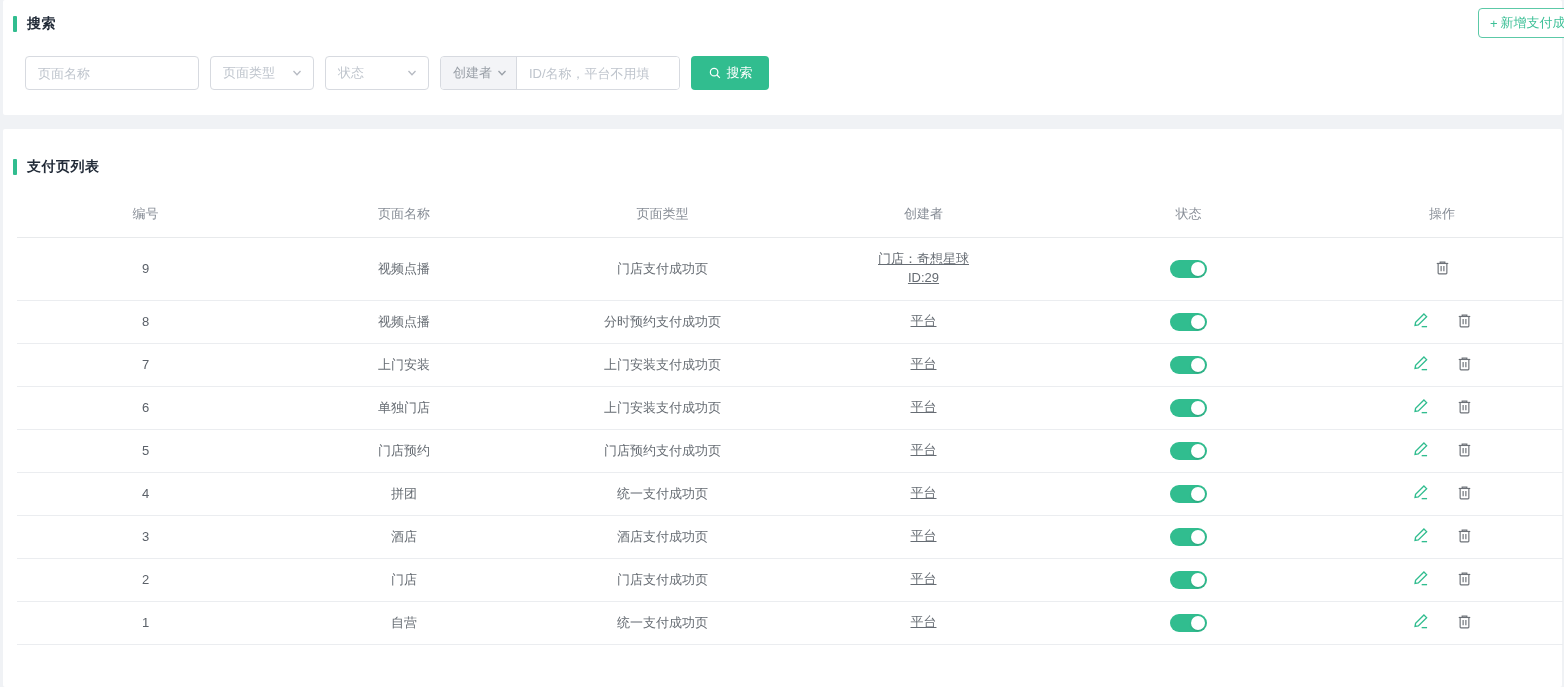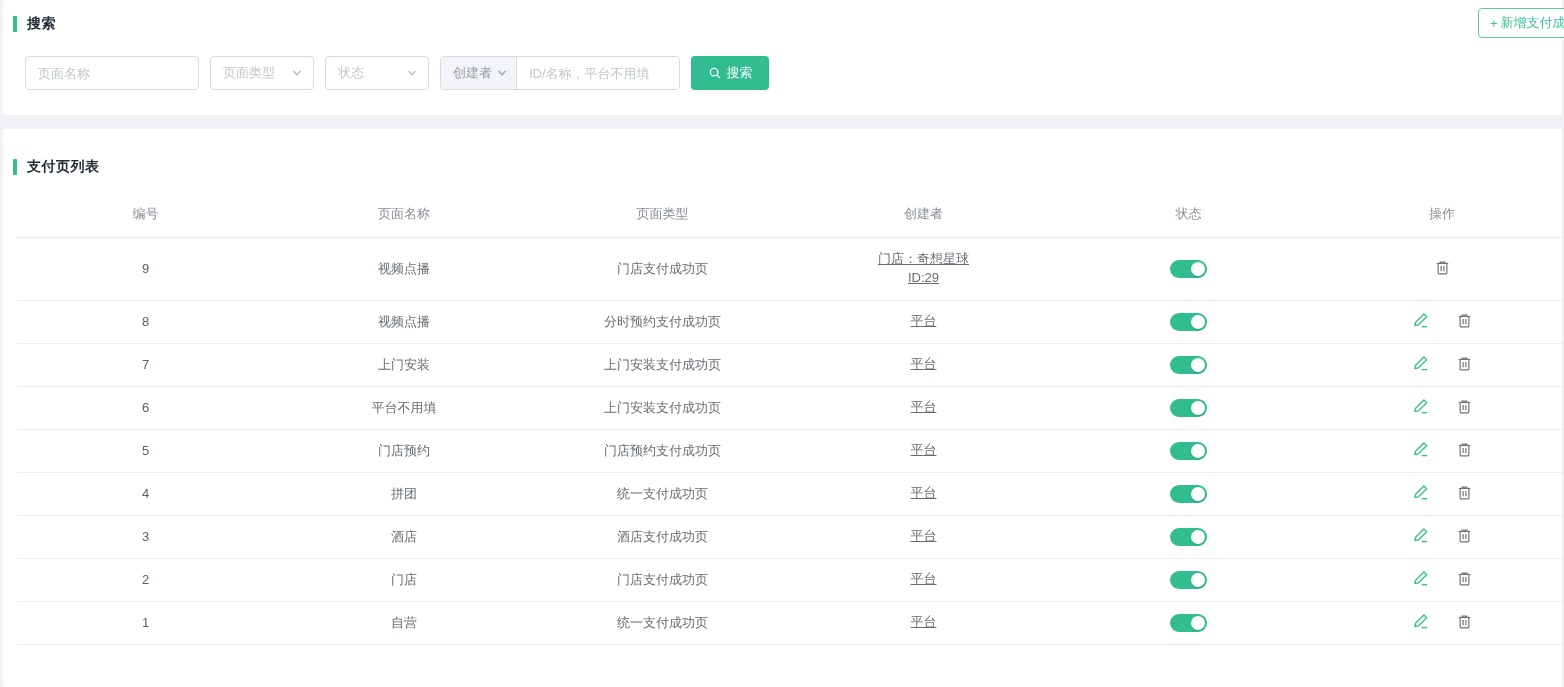--- a/index.html
+++ b/index.html
@@ -258,21 +258,21 @@
               <line x1="6.7" y1="6.7" x2="6.7" y2="11.5"></line>
               <line x1="9.3" y1="6.7" x2="9.3" y2="11.5"></line>
             </svg>
           </span>
         </button>
       </span>
     </td>
   </tr>
         <tr>
     <td class="cell-id">6</td>
-    <td>平台不用填</td>
+    <td>单独门店</td>
     <td>上门安装支付成功页</td>
     <td>
       <div class="creator-main">平台</div>
 
     </td>
     <td>
       <button class="toggle on"></button>
     </td>
     <td>
       <span class="ops">

